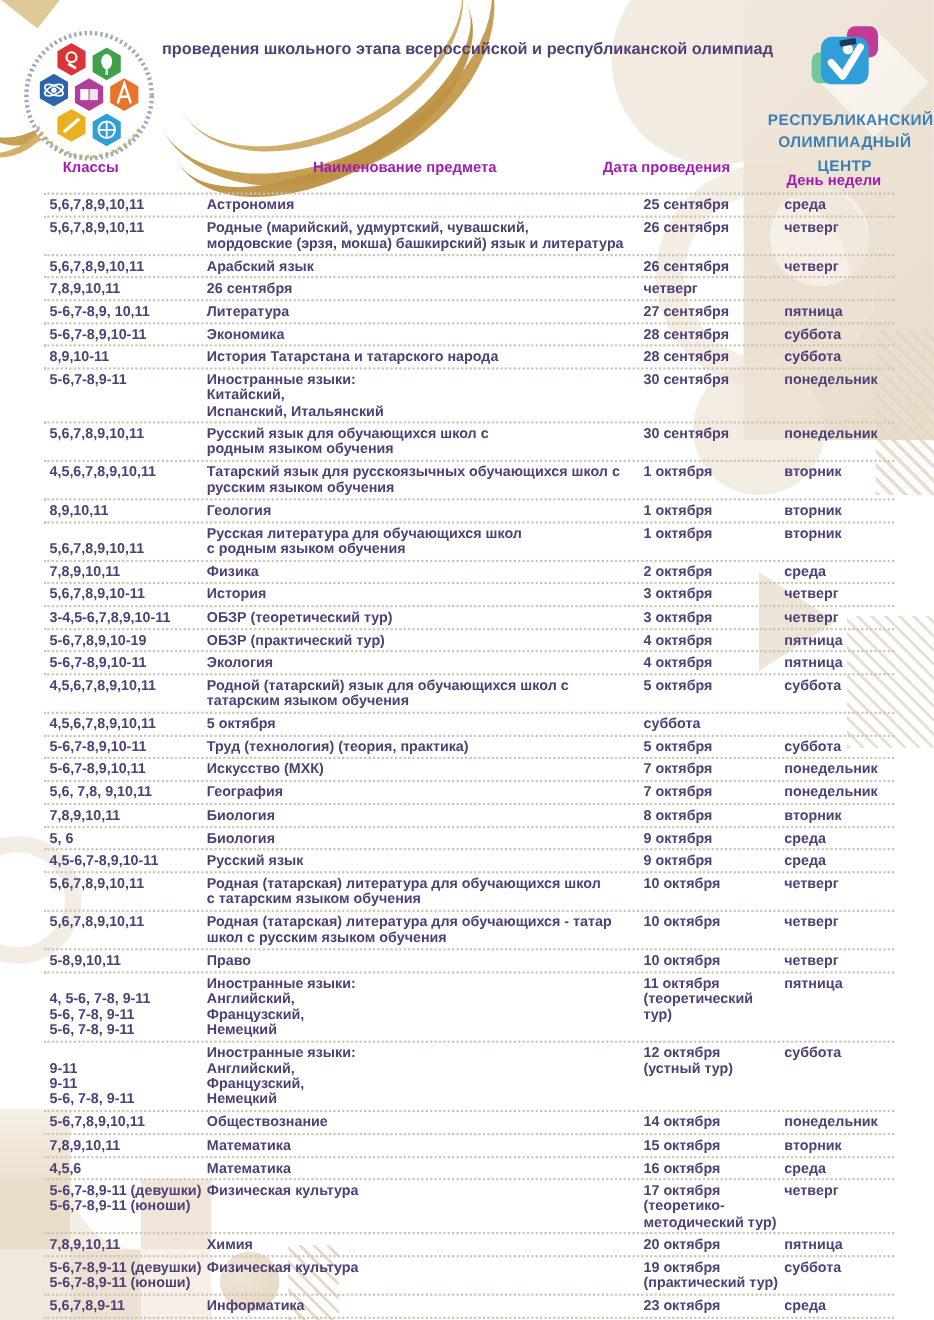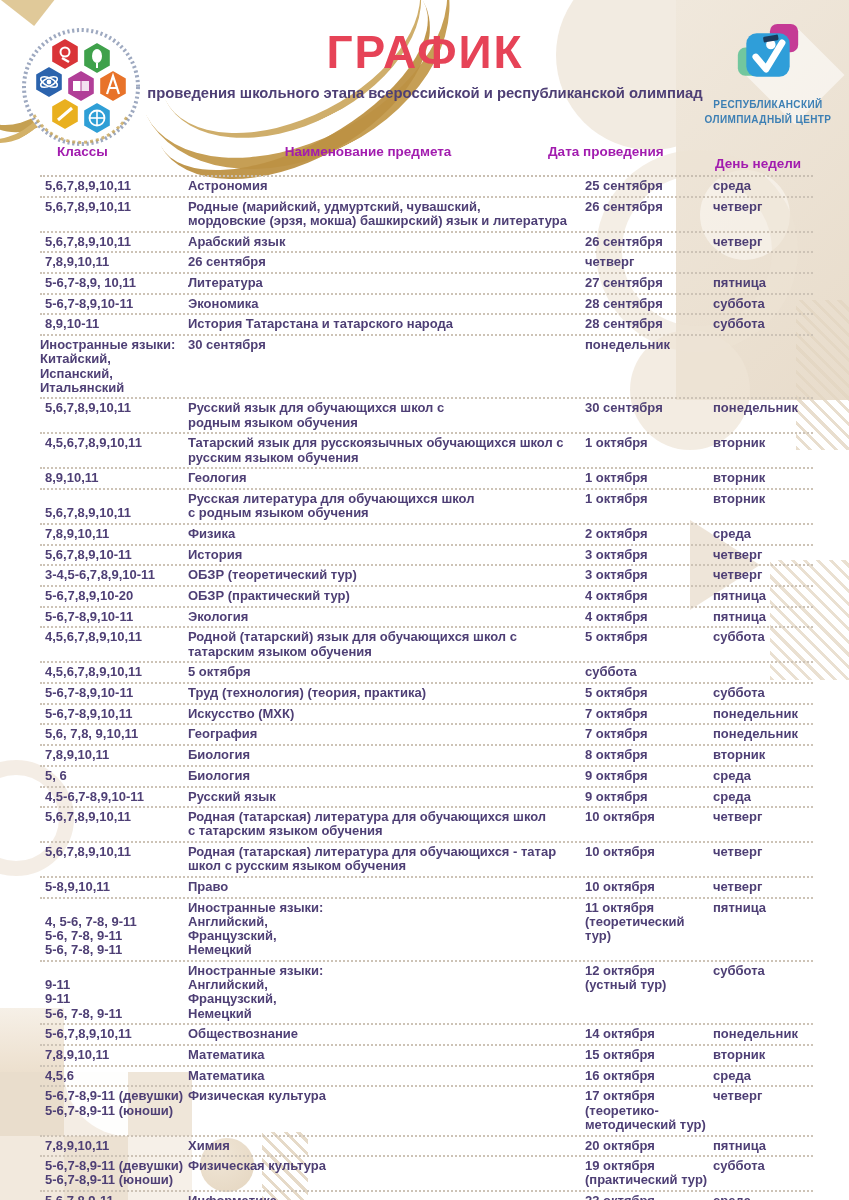--- a/index.html
+++ b/index.html
@@ -46,21 +46,21 @@
   #emblem{position:absolute;left:14px;top:20px;width:134px;height:134px;}
   #title-block{position:absolute;left:130px;top:28px;width:590px;text-align:center;}
   #page-title{
     font-size:46px;font-weight:bold;letter-spacing:2px;color:#e64357;line-height:1.05;
   }
   #subtitle{
     margin-top:6px;font-size:14.8px;font-weight:bold;color:#4e3f75;line-height:1.5;
   }
   #roc-logo{position:absolute;left:698px;top:22px;width:140px;text-align:center;}
   #roc-text{
-    margin-top:6px;font-size:10px;font-weight:bold;color:#3c7fb4;
+    margin-top:6px;font-size:14px;font-weight:bold;color:#3c7fb4;
     letter-spacing:.4px;line-height:1.45;
   }
 
   
   #schedule{position:absolute;left:40px;top:142px;width:773px;}
   .thead{
     display:grid;grid-template-columns:148px 360px 155px 1fr;
     font-size:13.5px;font-weight:bold;color:#a21caf;
     border-bottom:2px dotted #c9bfb2;padding:2px 0 4px 0;
   }
@@ -141,21 +141,20 @@
       <rect x="67.5" y="61" width="7.5" height="10" fill="#fff" opacity=".85"></rect>
       <path d="M93,74 L99,56 L105,74 M95.5,68 L102.5,68" fill="none" stroke="#fff" stroke-width="2.2"></path>
       <line x1="44" y1="100" x2="58" y2="88" stroke="#fff" stroke-width="3"></line>
       <circle cx="83" cy="98" r="7.5" fill="none" stroke="#fff" stroke-width="1.8"></circle>
       <line x1="75.5" y1="98" x2="90.5" y2="98" stroke="#fff" stroke-width="1.6"></line>
       <line x1="83" y1="90.5" x2="83" y2="105.5" stroke="#fff" stroke-width="1.6"></line>
     </svg>
   </div>
 
   <div id="title-block">
-    <div id="page-title">ГРАФИК</div>
     <div id="subtitle"><span>проведения школьного этапа всероссийской и республиканской олимпиад</span><br></div>
   </div>
 
   <div id="roc-logo">
     <svg width="66" height="66" viewBox="0 0 70 70">
       <rect x="3" y="27" width="30" height="30" rx="8" fill="#72c79e"></rect>
       <rect x="37" y="2" width="30" height="30" rx="8" fill="#c53a95"></rect>
       <rect x="12" y="12" width="46" height="46" rx="11" fill="#2f9ed9"></rect>
       <path d="M22 37 L33 50 L50 22" fill="none" stroke="#ffffff" stroke-width="7" stroke-linecap="round" stroke-linejoin="round"></path>
       <circle cx="38" cy="24" r="5" fill="#ffffff"></circle>
@@ -208,20 +207,21 @@
           <div class="cell c-date">28 сентября</div>
           <div class="cell c-day">суббота</div>
         </div>
         <div class="trow">
           <div class="cell c-classes">8,9,10-11</div>
           <div class="cell c-subject">История Татарстана и татарского народа</div>
           <div class="cell c-date">28 сентября</div>
           <div class="cell c-day">суббота</div>
         </div>
         <div class="trow">
+          <div class="cell c-classes">5-6,7-8,9-11</div>
           <div class="cell c-subject">Иностранные языки:
 Китайский,
 Испанский, Итальянский</div>
           <div class="cell c-date">30 сентября</div>
           <div class="cell c-day">понедельник</div>
         </div>
         <div class="trow">
           <div class="cell c-classes">5,6,7,8,9,10,11</div>
           <div class="cell c-subject">Русский язык для обучающихся школ с
 родным языком обучения</div>
@@ -261,21 +261,21 @@
           <div class="cell c-date">3 октября</div>
           <div class="cell c-day">четверг</div>
         </div>
         <div class="trow">
           <div class="cell c-classes">3-4,5-6,7,8,9,10-11</div>
           <div class="cell c-subject">ОБЗР (теоретический тур)</div>
           <div class="cell c-date">3 октября</div>
           <div class="cell c-day">четверг</div>
         </div>
         <div class="trow">
-          <div class="cell c-classes">5-6,7,8,9,10-20</div>
+          <div class="cell c-classes">5-6,7,8,9,10-19</div>
           <div class="cell c-subject">ОБЗР (практический тур)</div>
           <div class="cell c-date">4 октября</div>
           <div class="cell c-day">пятница</div>
         </div>
         <div class="trow">
           <div class="cell c-classes">5-6,7-8,9,10-11</div>
           <div class="cell c-subject">Экология</div>
           <div class="cell c-date">4 октября</div>
           <div class="cell c-day">пятница</div>
         </div>

